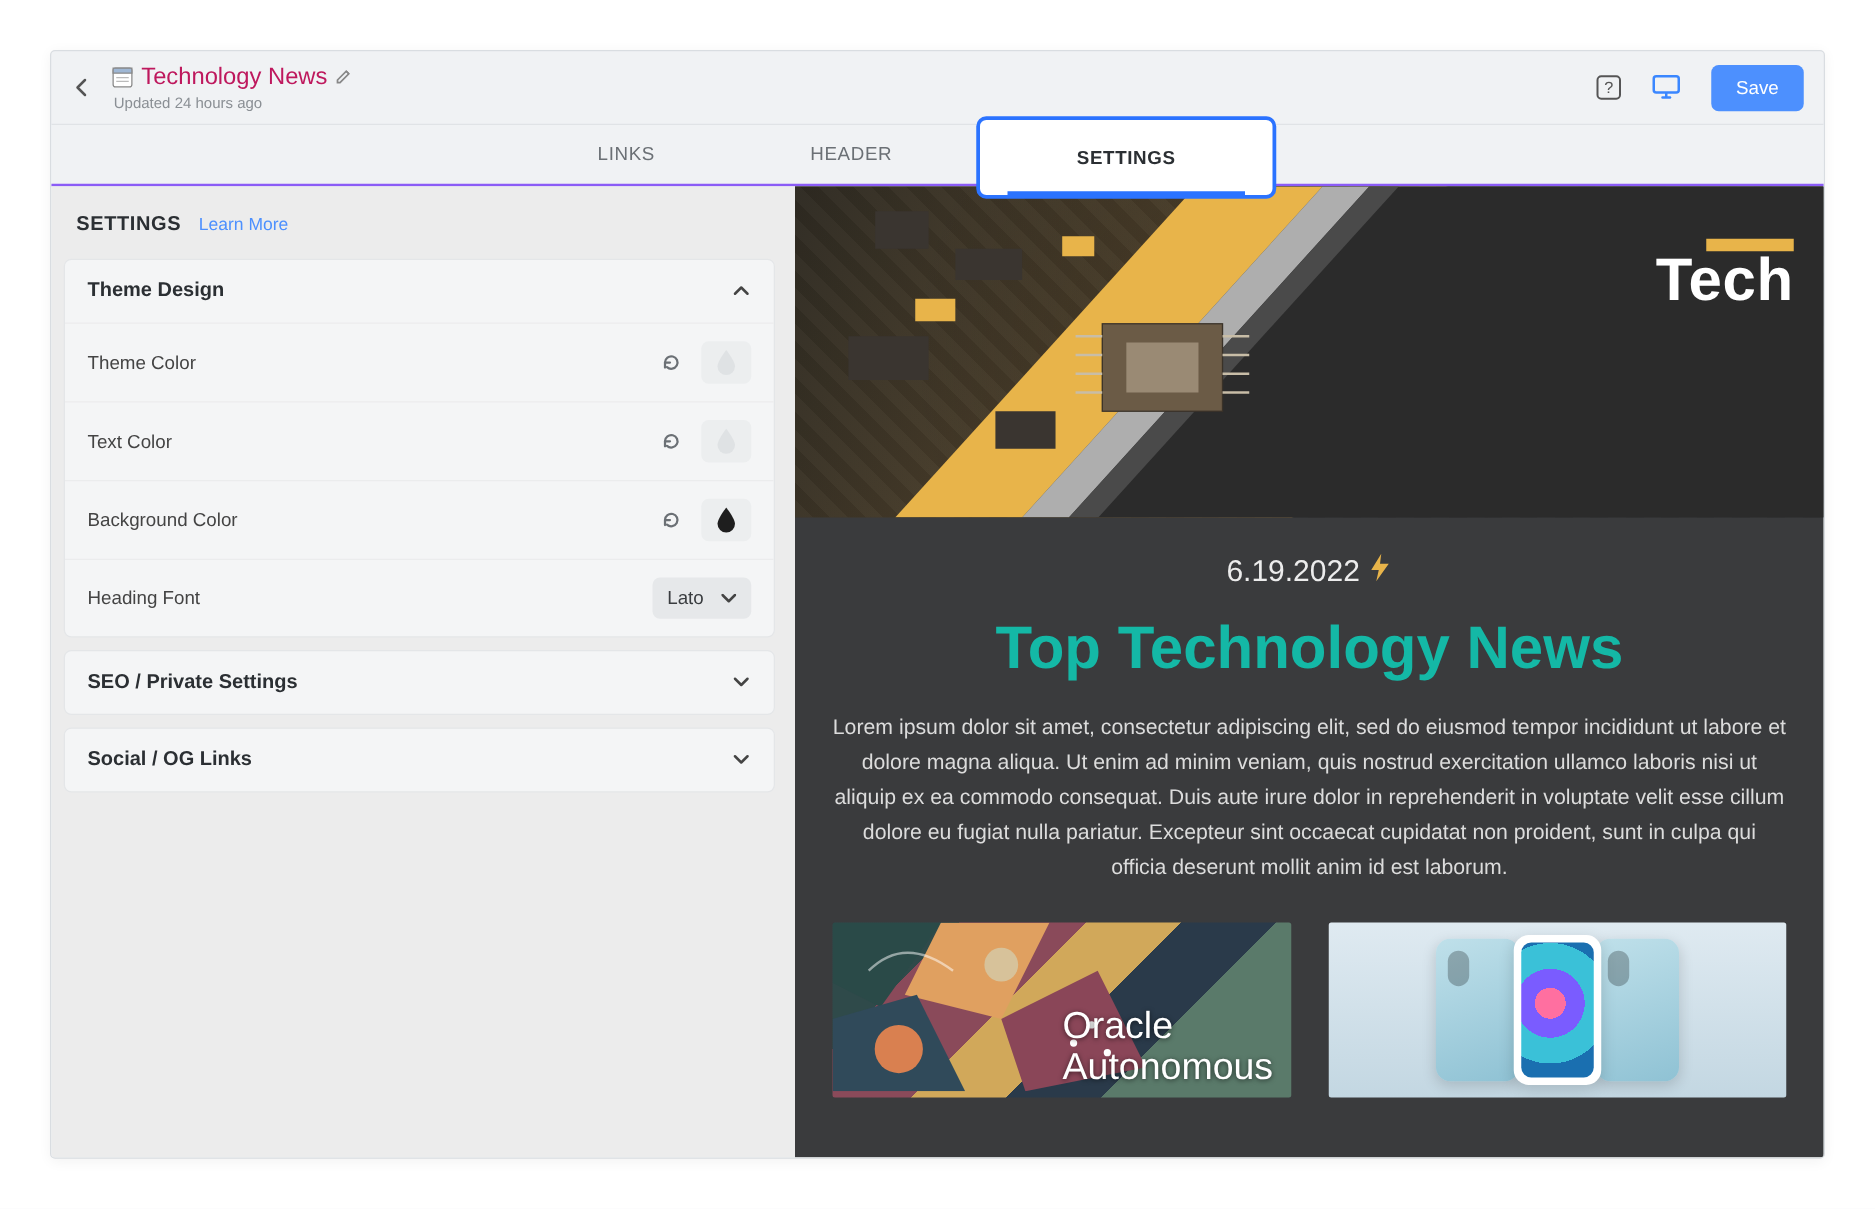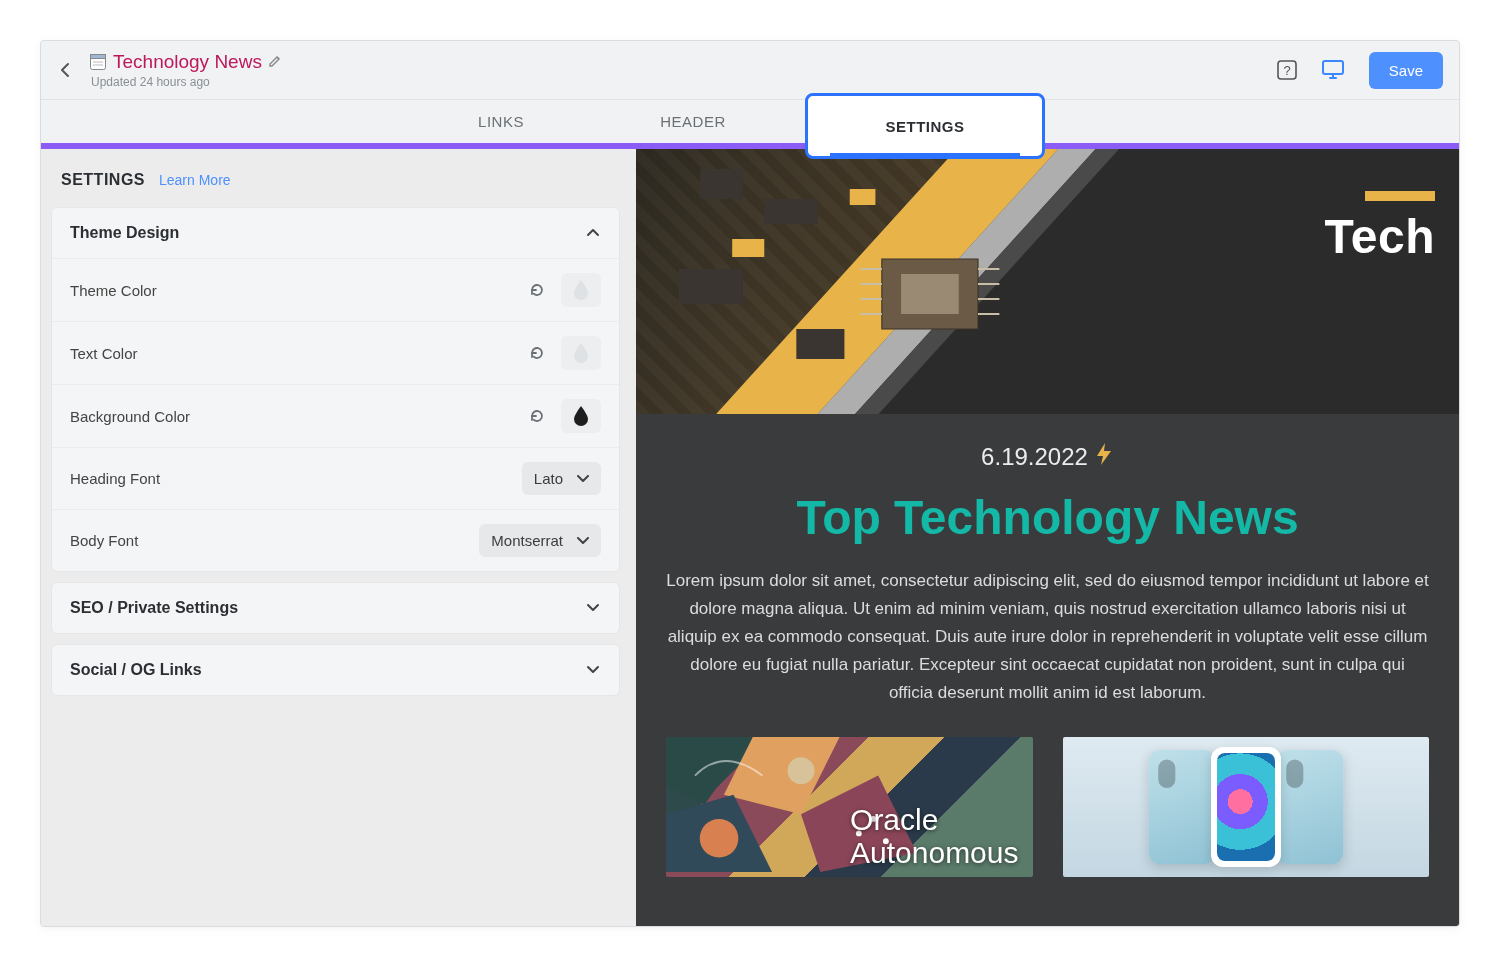--- a/index.html
+++ b/index.html
@@ -51,23 +51,23 @@
   }
   .top-icon-btn.blue { color:#3a87ff; }
   .save-btn {
     background:#4d90fe; color:#fff; border:none; border-radius:6px;
     padding: 10px 20px; font-size:15px; cursor:pointer;
     margin-left: 8px;
   }
   
   .tabs {
     display: flex;
-    gap: 32px;
+    gap: 20px;
     border-top: 1px solid #e0e3e6;
-    border-bottom: 6px solid #8b5cf6;
+    border-bottom: 2px solid #8b5cf6;
     background: #f0f2f4;
     position: relative;
     height: 50px;
     padding-left: 380px;
     align-items: stretch;
   }
   .tab {
     width: 160px;
     display:flex; align-items:center; justify-content:center;
     font-size: 15px; color:#6b7075; letter-spacing: .5px;
@@ -174,21 +174,21 @@
     overflow:hidden;
   }
   .hero .board {
     position:absolute; inset:0;
     background:
       repeating-linear-gradient(45deg, rgba(255,255,255,0.02) 0 10px, rgba(0,0,0,0.05) 10px 20px),
       radial-gradient(circle at 45% 50%, rgba(0,0,0,.2), transparent 60%);
   }
   .hero svg.overlay { position:absolute; inset:0; width:100%; height:100%; }
   .hero-text {
-    position:absolute; right: 24px; top: 60px; text-align:right;
+    position:absolute; right: 24px; top: 48px; text-align:right;
   }
   .hero-text .line1 { font-size: 48px; font-weight:800; color:#fff; letter-spacing:.5px; }
   .hero-text .line2 { font-size: 46px; font-weight:500; color:#e8b44a; margin-top:-6px; }
   .hero-bar { position:absolute; right:24px; top:42px; width:70px; height:10px; background:#e8b44a; }
 
   .content {
     padding: 24px 30px 0 30px;
     text-align:center;
   }
   .date { font-size: 24px; color:#ececec; display:inline-flex; align-items:center; gap:6px; margin-top: 4px; }
@@ -367,29 +367,20 @@
           <div class="setting-row">
             <span>Heading Font</span>
             <div class="font-select">
               <span>Lato</span>
               <svg width="12" height="8" viewBox="0 0 12 8">
                   <path d="M1 1 L6 6 L11 1" stroke="#444" stroke-width="2" fill="none" stroke-linecap="round" stroke-linejoin="round"></path>
                 </svg>
             </div>
           </div>
 
-          <div class="setting-row">
-            <span>Body Font</span>
-            <div class="font-select">
-              <span>Montserrat</span>
-              <svg width="12" height="8" viewBox="0 0 12 8">
-                  <path d="M1 1 L6 6 L11 1" stroke="#444" stroke-width="2" fill="none" stroke-linecap="round" stroke-linejoin="round"></path>
-                </svg>
-            </div>
-          </div>
 
         </div>
       </div>
 
 
       <div class="panel">
         <div class="panel-head">
           <span>SEO / Private Settings</span>
           <span class="chev">
             <svg width="14" height="10" viewBox="0 0 14 10">

